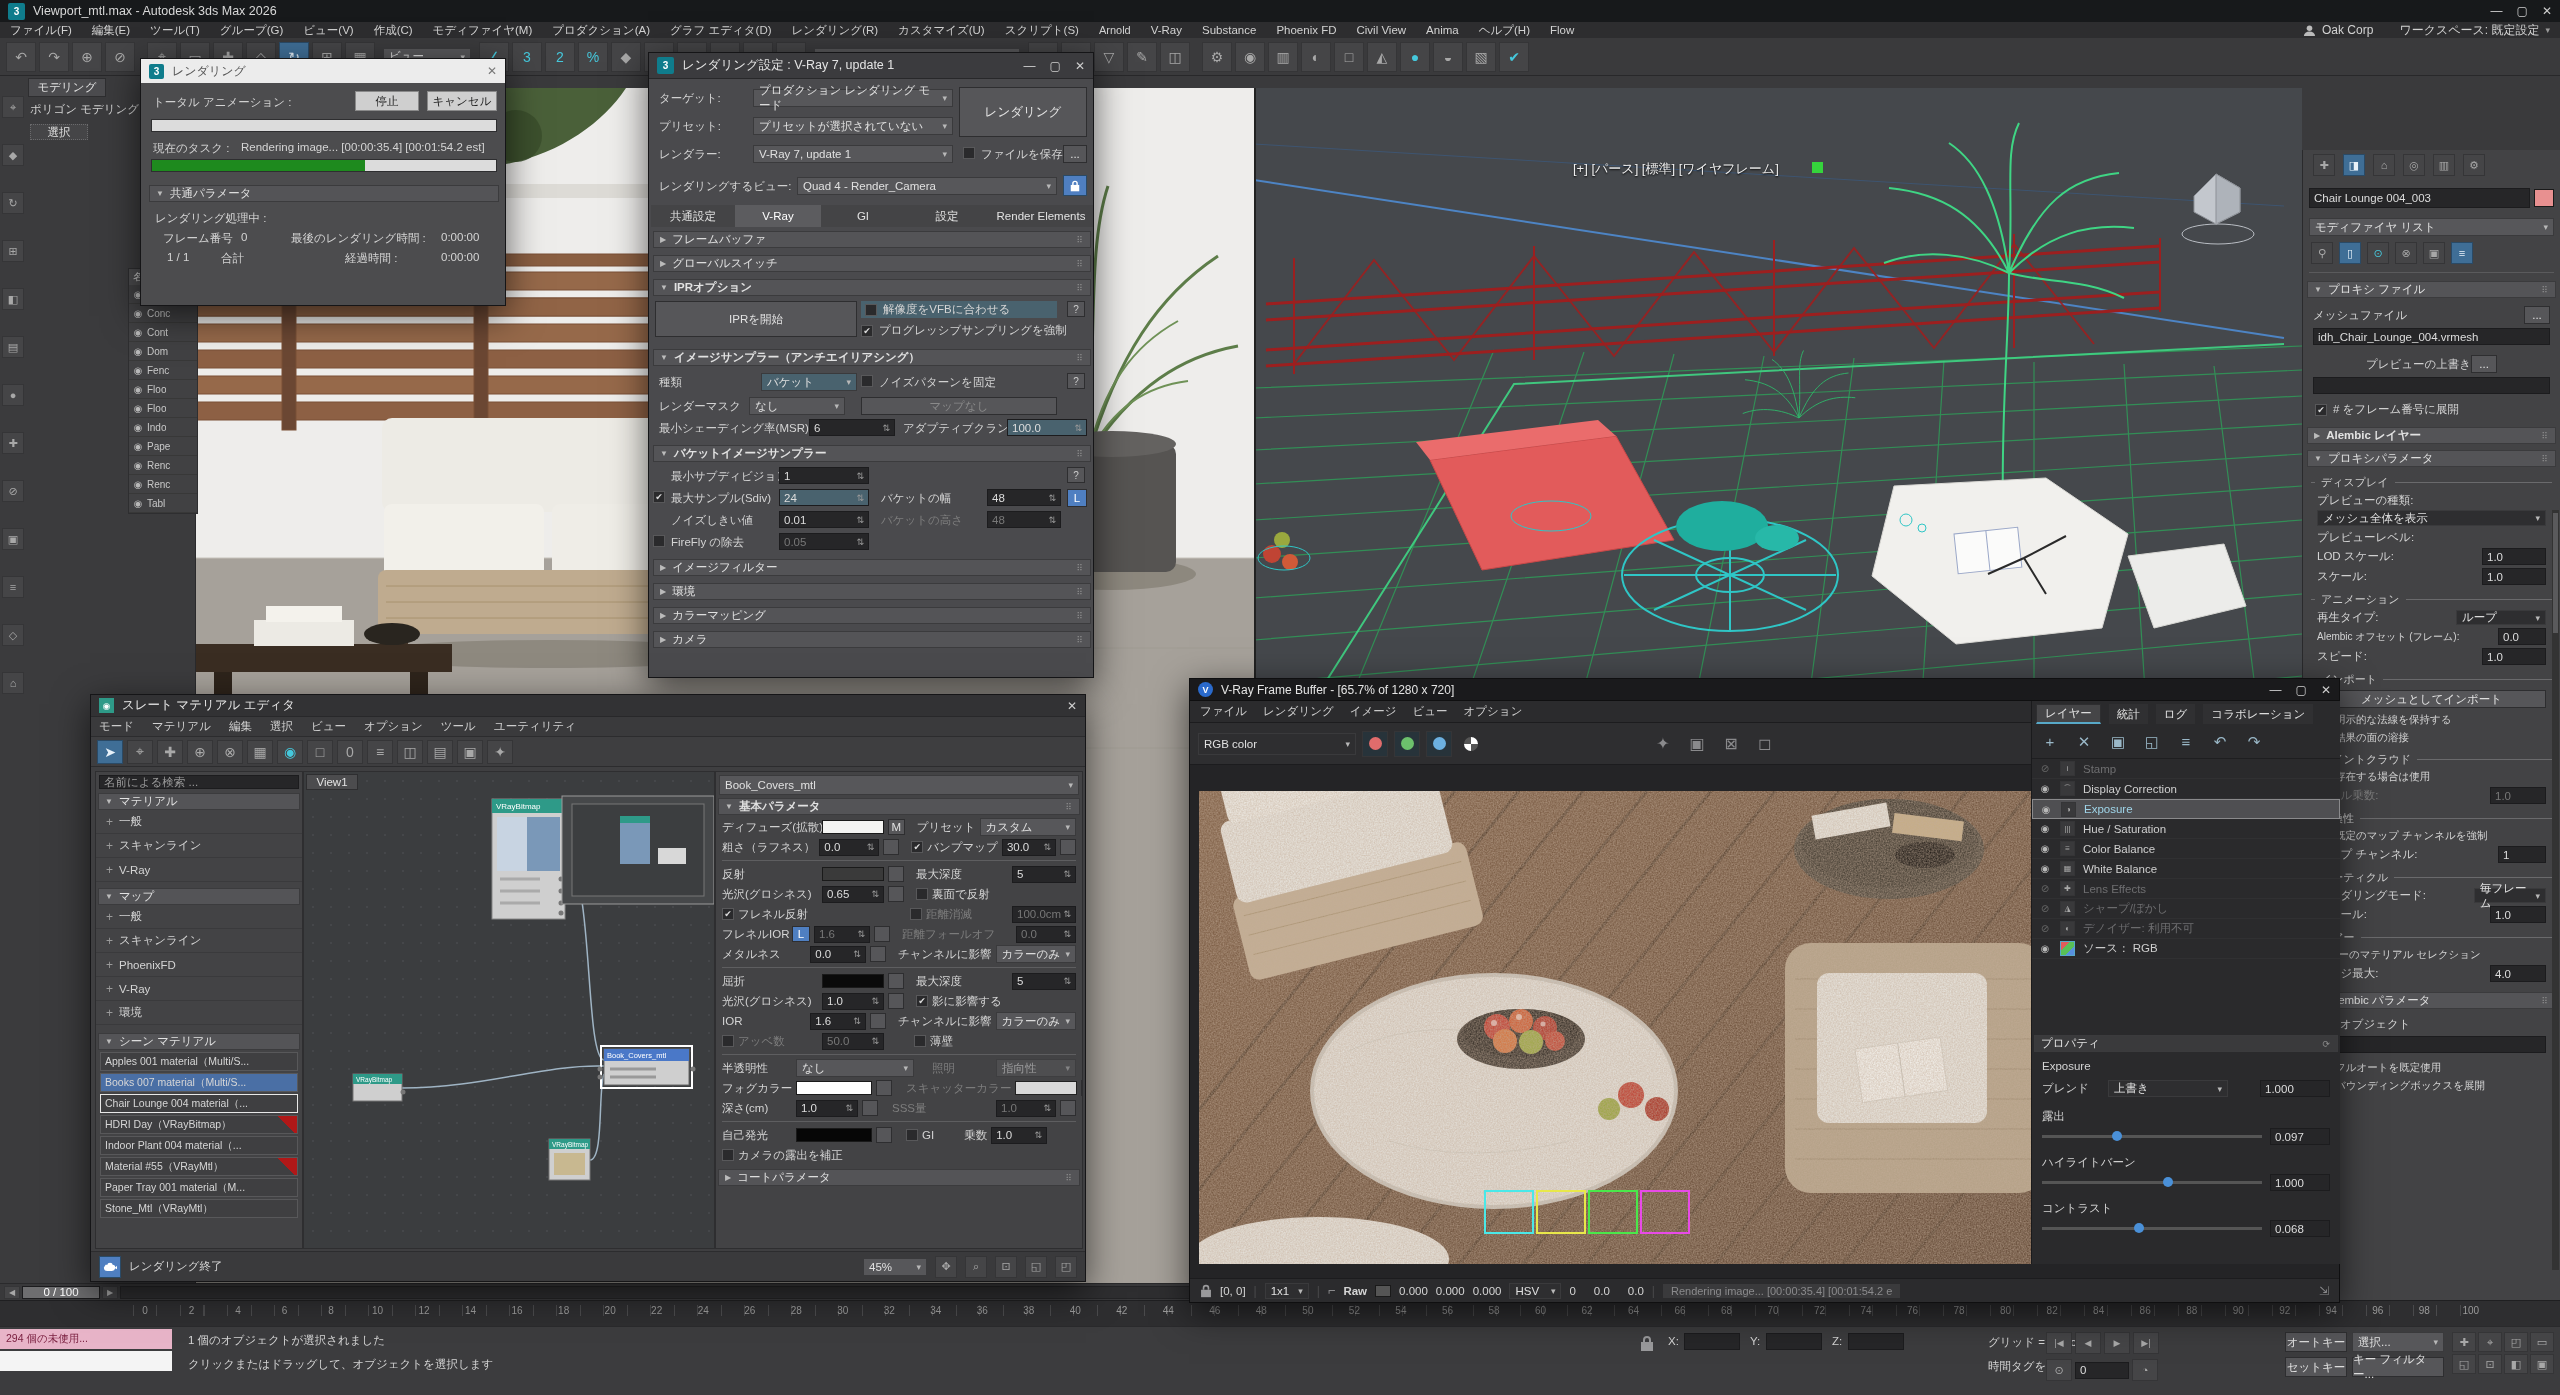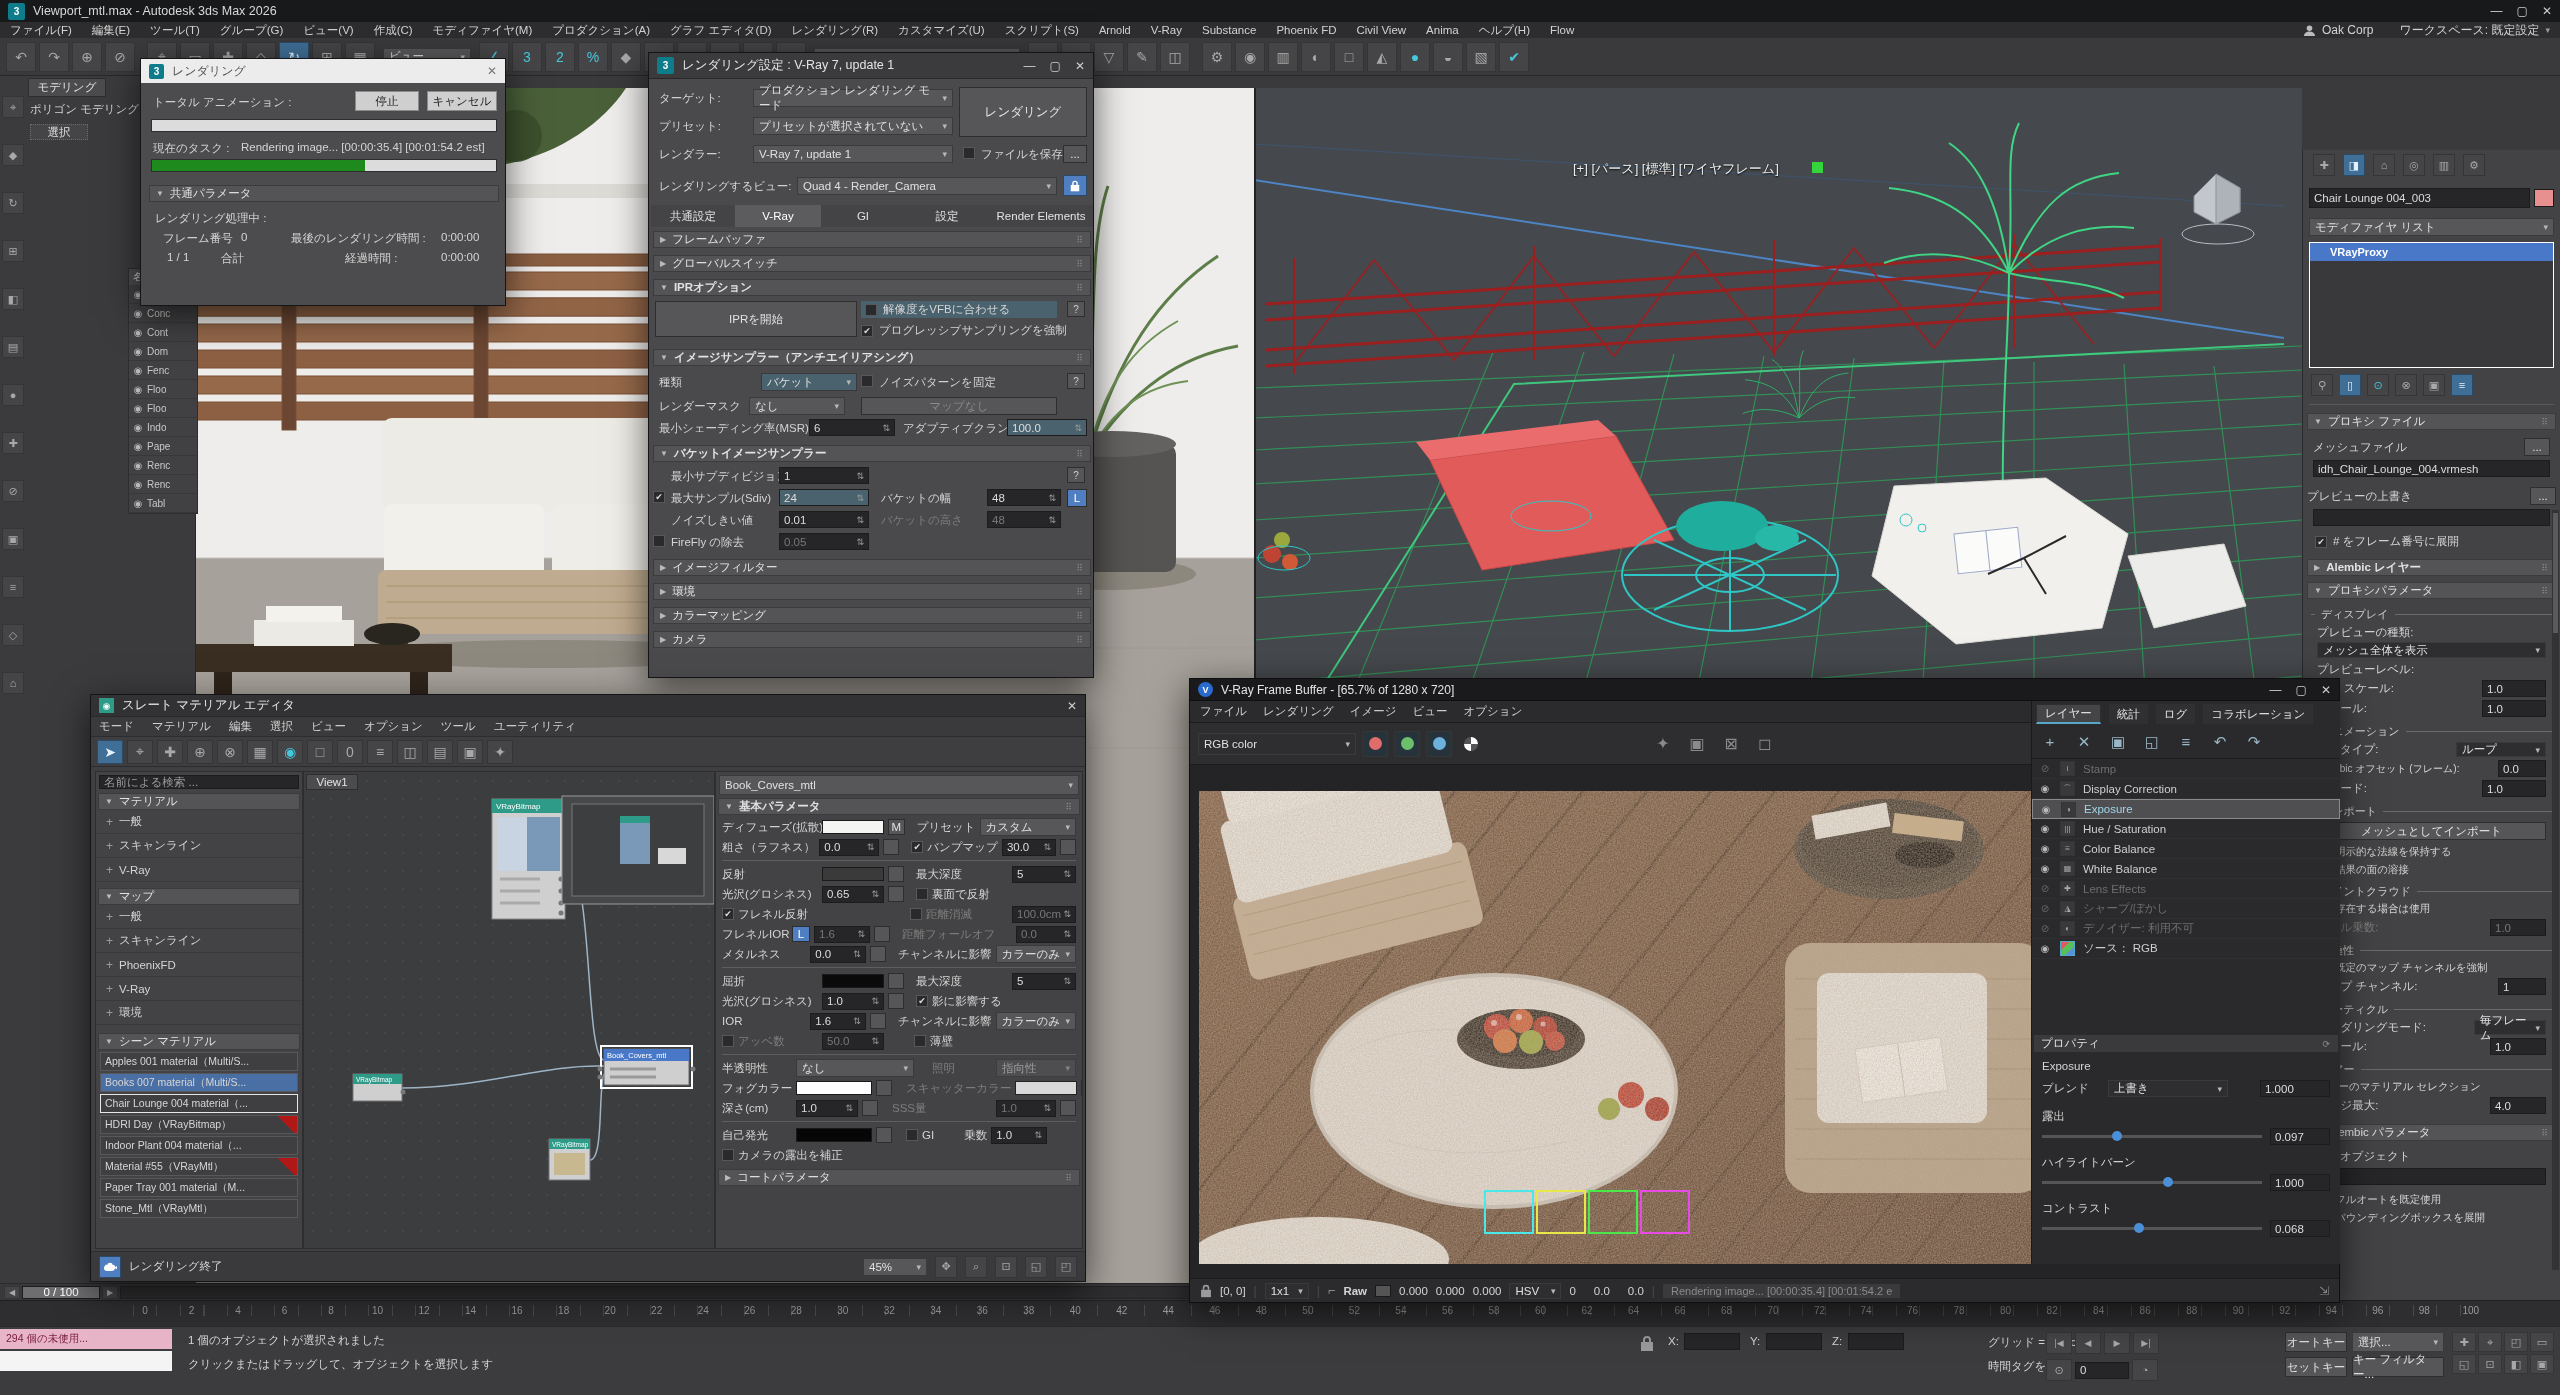--- a/index.html
+++ b/index.html
@@ -438,23 +438,20 @@
         </span>
       </div>
     <div class="row" style="margin:8px 6px 0;gap:4px">
       <div class="fld" style="flex:1;height:20px">Chair Lounge 004_003</div>
       <span class="swatch" style="width:20px;height:18px;background:#e89090"></span>
     </div>
     <div class="dd" style="margin:10px 6px 0">
         <span>モディファイヤ リスト</span>
         <span class="car">▾</span>
       </div>
-    <div style="margin:6px 6px 0;height:126px;background:#39393b;border:1px solid #fff">
-      <div style="height:18px;background:#4a78c8;color:#fff;display:flex;align-items:center;padding:0 20px;font-weight:bold">VRayProxy</div>
-    </div>
     <div class="row" style="gap:6px;padding:6px 8px">
         <span class="ico sm">
           <span>⚲</span>
         </span>
         <span class="ico sm on">
           <span>▯</span>
         </span>
         <span class="ico sm teal">
           <span>⊙</span>
         </span>
@@ -472,21 +469,21 @@
     <div class="roll" style="margin:8px 4px 0">
         <span class="tri">▼</span>
         <span>プロキシ ファイル</span>
         <span class="dots">⠿</span>
       </div>
     <div class="row" style="margin:8px 10px 0;justify-content:space-between">
         <span class="lab">メッシュファイル</span>
         <span class="btn" style="width:26px;height:18px">...</span>
       </div>
     <div class="fld" style="margin:4px 10px 0">idh_Chair_Lounge_004.vrmesh</div>
-    <div class="row" style="margin:10px 4px 0;justify-content:space-between">
+    <div class="row" style="margin:10px 16px 0;justify-content:center">
         <span class="lab">プレビューの上書き</span>
         <span class="btn" style="width:26px;height:18px">...</span>
       </div>
     <div class="fld" style="margin:4px 10px 0"></div>
     <div class="row" style="margin:8px 12px 0;gap:6px">
         <span class="chk">
           <span>✔</span>
         </span>
         <span class="lab"># をフレーム番号に展開</span>
       </div>

